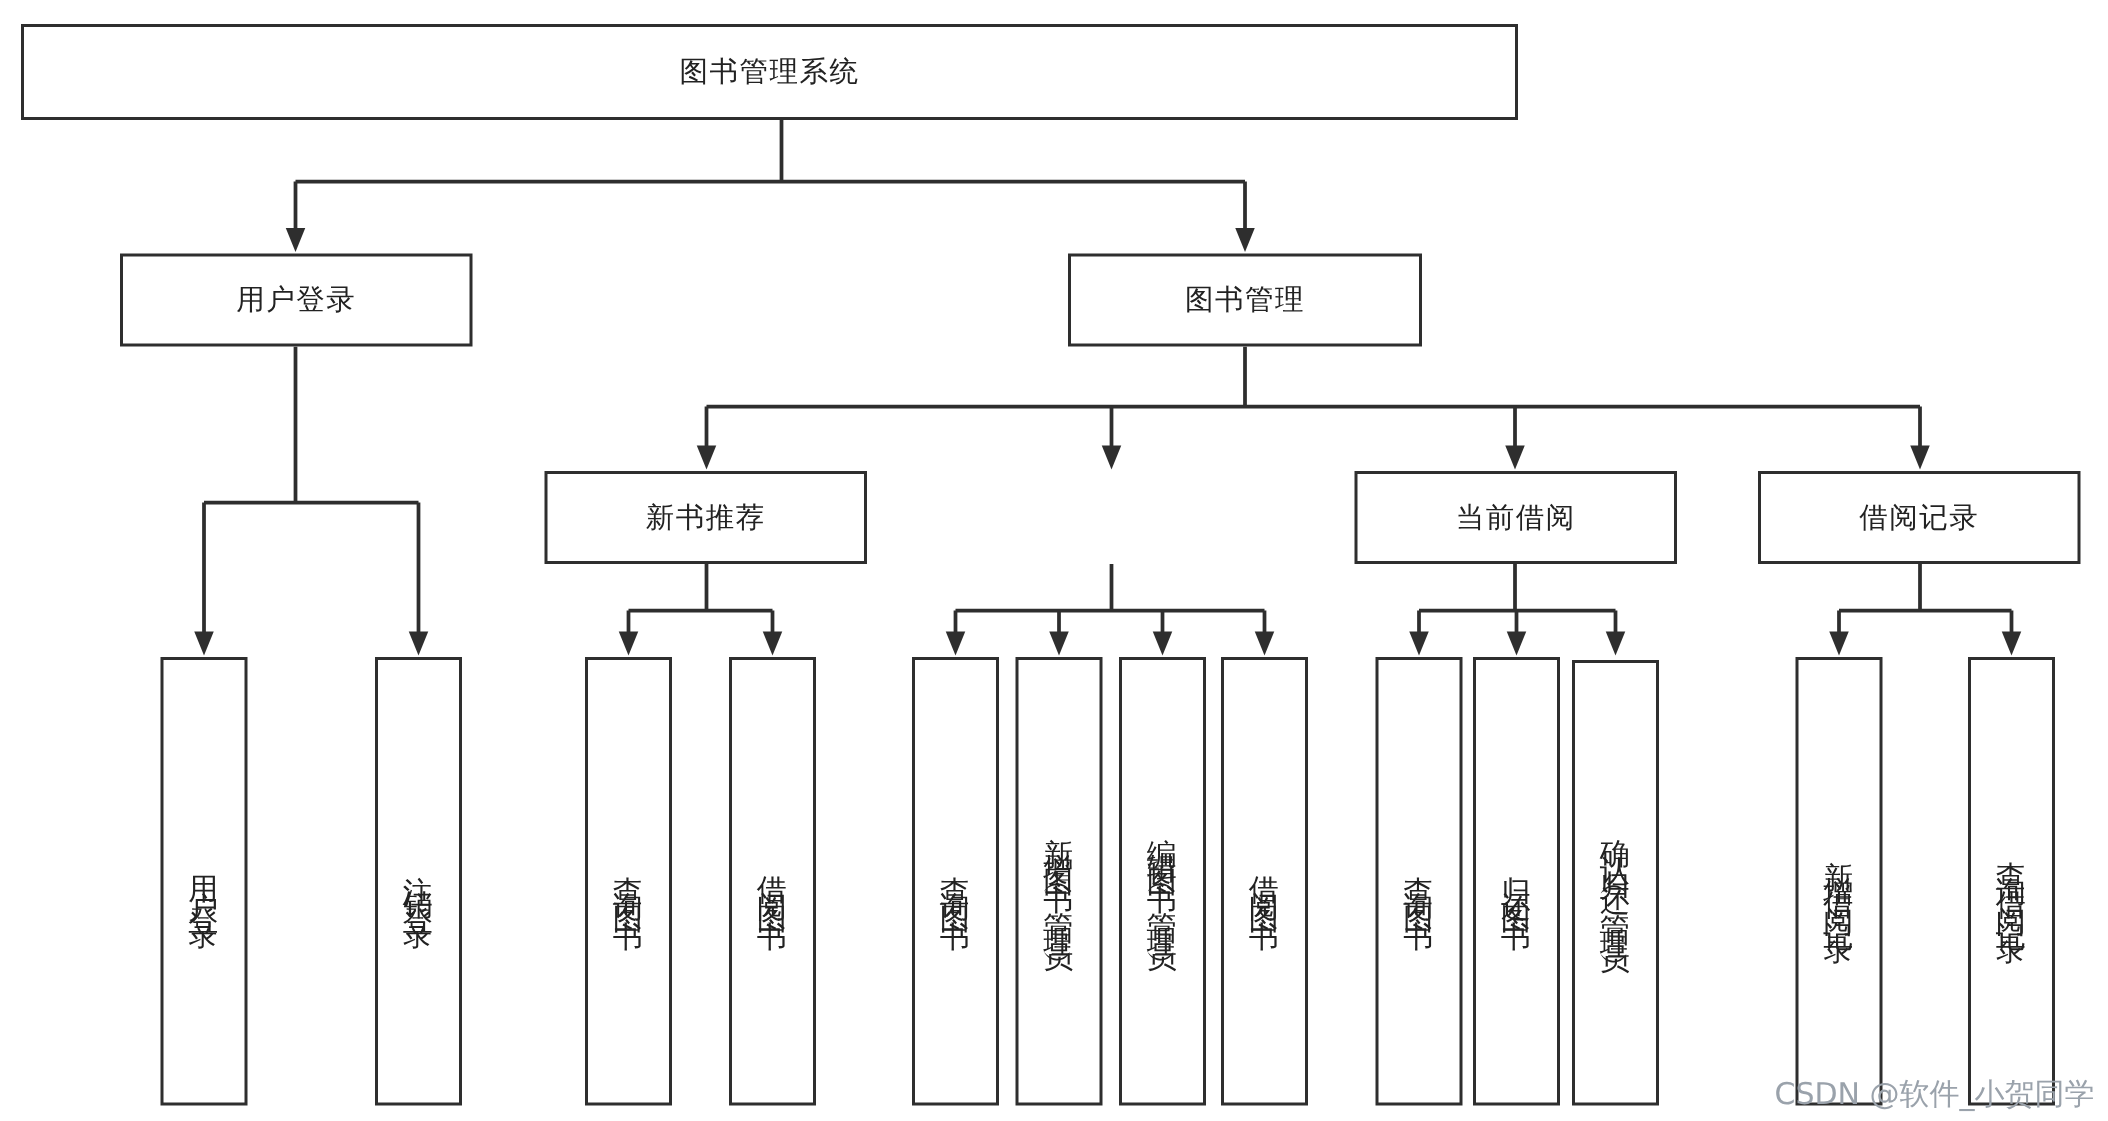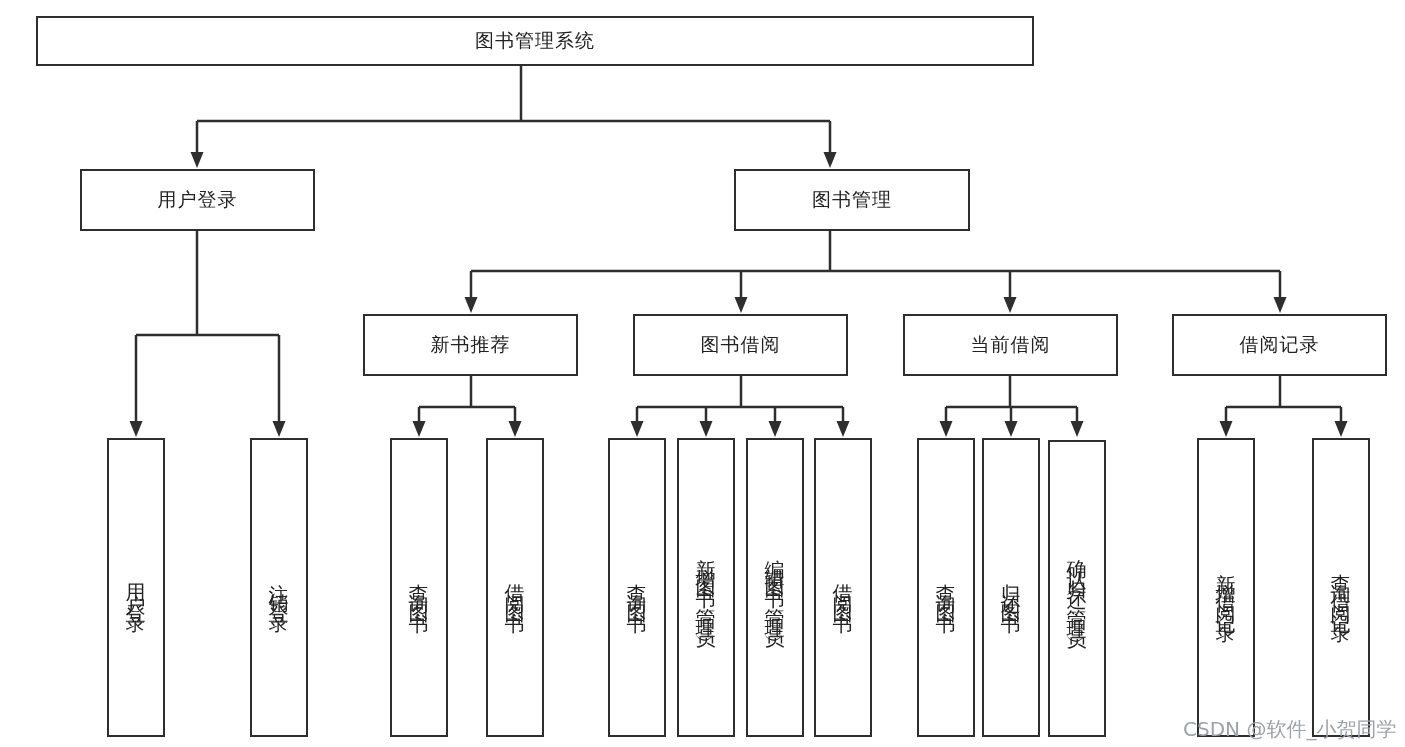--- a/index.html
+++ b/index.html
@@ -98,36 +98,33 @@
     <path d="M1010 376 V407 M946 407 H1077 M946 407 V423 M1011 407 V423 M1077 407 V423"></path>
     <polygon points="939.5,421 952.5,421 946,437"></polygon>
     <polygon points="1004.5,421 1017.5,421 1011,437"></polygon>
     <polygon points="1070.5,421 1083.5,421 1077,437"></polygon>
 
     <path d="M1280 376 V407 M1226 407 H1341 M1226 407 V423 M1341 407 V423"></path>
     <polygon points="1219.5,421 1232.5,421 1226,437"></polygon>
     <polygon points="1334.5,421 1347.5,421 1341,437"></polygon>
   </svg>
 
-  <div class="node h-node" style="left:36px; top:16px; width:998px; height:50px;justify-content:center;">
+  <div class="node h-node" style="left:14px; top:16px; width:998px; height:64px;justify-content:center;">
     <span>图书管理系统</span>
   </div>
 
   <div class="node h-node" style="left:80px; top:169px; width:235px; height:62px;">
     <span>用户登录</span>
   </div>
-  <div class="node h-node" style="left:712px; top:169px; width:236px; height:62px;margin-left:22px;">
+  <div class="node h-node" style="left:712px; top:169px; width:236px; height:62px;">
     <span>图书管理</span>
   </div>
 
   <div class="node h-node" style="left:363px; top:314px; width:215px; height:62px;align-items:center;">
     <span>新书推荐</span>
-  </div>
-  <div class="node h-node" style="left:633px; top:314px; width:215px; height:62px;">
-    <span>图书借阅</span>
   </div>
   <div class="node h-node" style="left:1172px; top:314px; width:215px; height:62px;">
     <span>借阅记录</span>
   </div>
   <div class="node h-node" style="left:903px; top:314px; width:215px; height:62px;">
     <span>当前借阅</span>
   </div>
 
   <div class="node v-node" style="left:107px; top:438px; width:58px; height:299px;">
     <span>用户登录</span>

